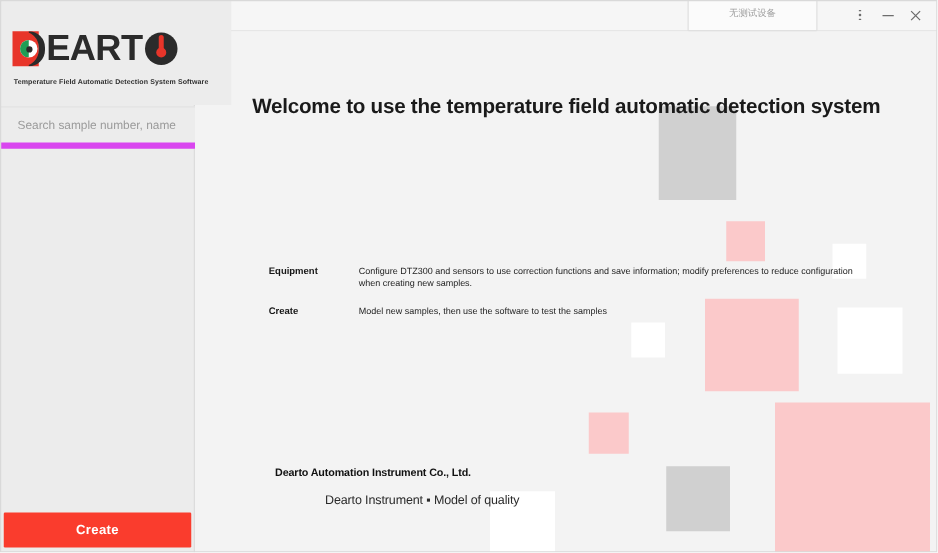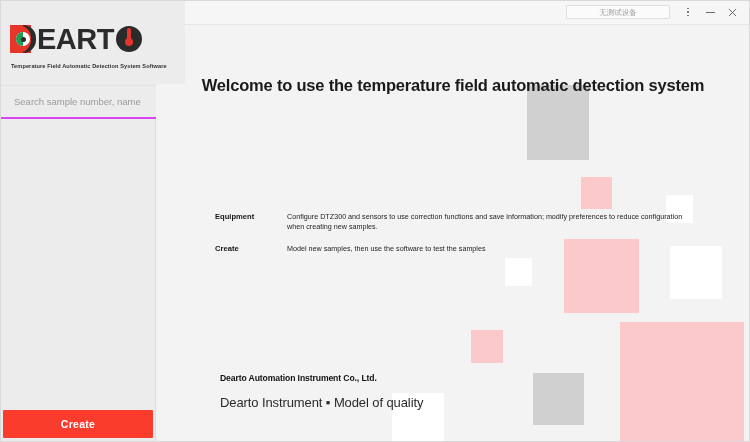--- a/index.html
+++ b/index.html
@@ -160,21 +160,21 @@
   }
 
   .search-row {
     position: absolute;
     left: 0;
     top: 85px;
     width: 156px;
     height: 34px;
     box-sizing: border-box;
     border-top: 1px solid #e2e2e2;
-    border-bottom: 2px solid #d946ef;
+    border-bottom: 5px solid #d946ef;
     background: #ececec;
     display: flex;
     align-items: center;
   }
   .search-input {
     border: 0;
     outline: 0;
     background: transparent;
     font-family: "Liberation Sans", sans-serif;
     font-size: 9.5px;
@@ -238,27 +238,27 @@
     z-index: 15;
   }
 
   .device-search {
     width: 104px;
     height: 14px;
     box-sizing: border-box;
     background: #fbfbfb;
     border: 1px solid #e0e0e0;
     border-radius: 1px;
-    font-family: Liberation Sans, sans-serif;
+    font-family: Liberation Mono, monospace;
     font-size: 7.5px;
     color: #9e9e9e;
     text-align: center;
     outline: none;
-    padding: 0;
-    margin-right: 8px;
+    padding: 12px;
+    margin-right: 24px;
     line-height: 12px;
   }
   .device-search::placeholder { color: #9e9e9e; }
 
   .win-btn {
     width: 20px;
     height: 20px;
     display: flex;
     align-items: center;
     justify-content: center;
@@ -319,23 +319,24 @@
     top: 373px;
   }
   .footer-company {
     font-size: 8.6px;
     font-weight: bold;
     color: #111111;
     letter-spacing: -0.1px;
     margin-bottom: 12px;
   }
   .footer-slogan {
-    font-size: 13px;
+    font-size: 10px;
     color: #2a2a2a;
     letter-spacing: -0.1px;
+    margin-left: 40px;
   }
 </style>
 </head>
 <body>
 
 <div class="app-window">
 
   <div class="sidebar">
 
     <div class="logo-block">

